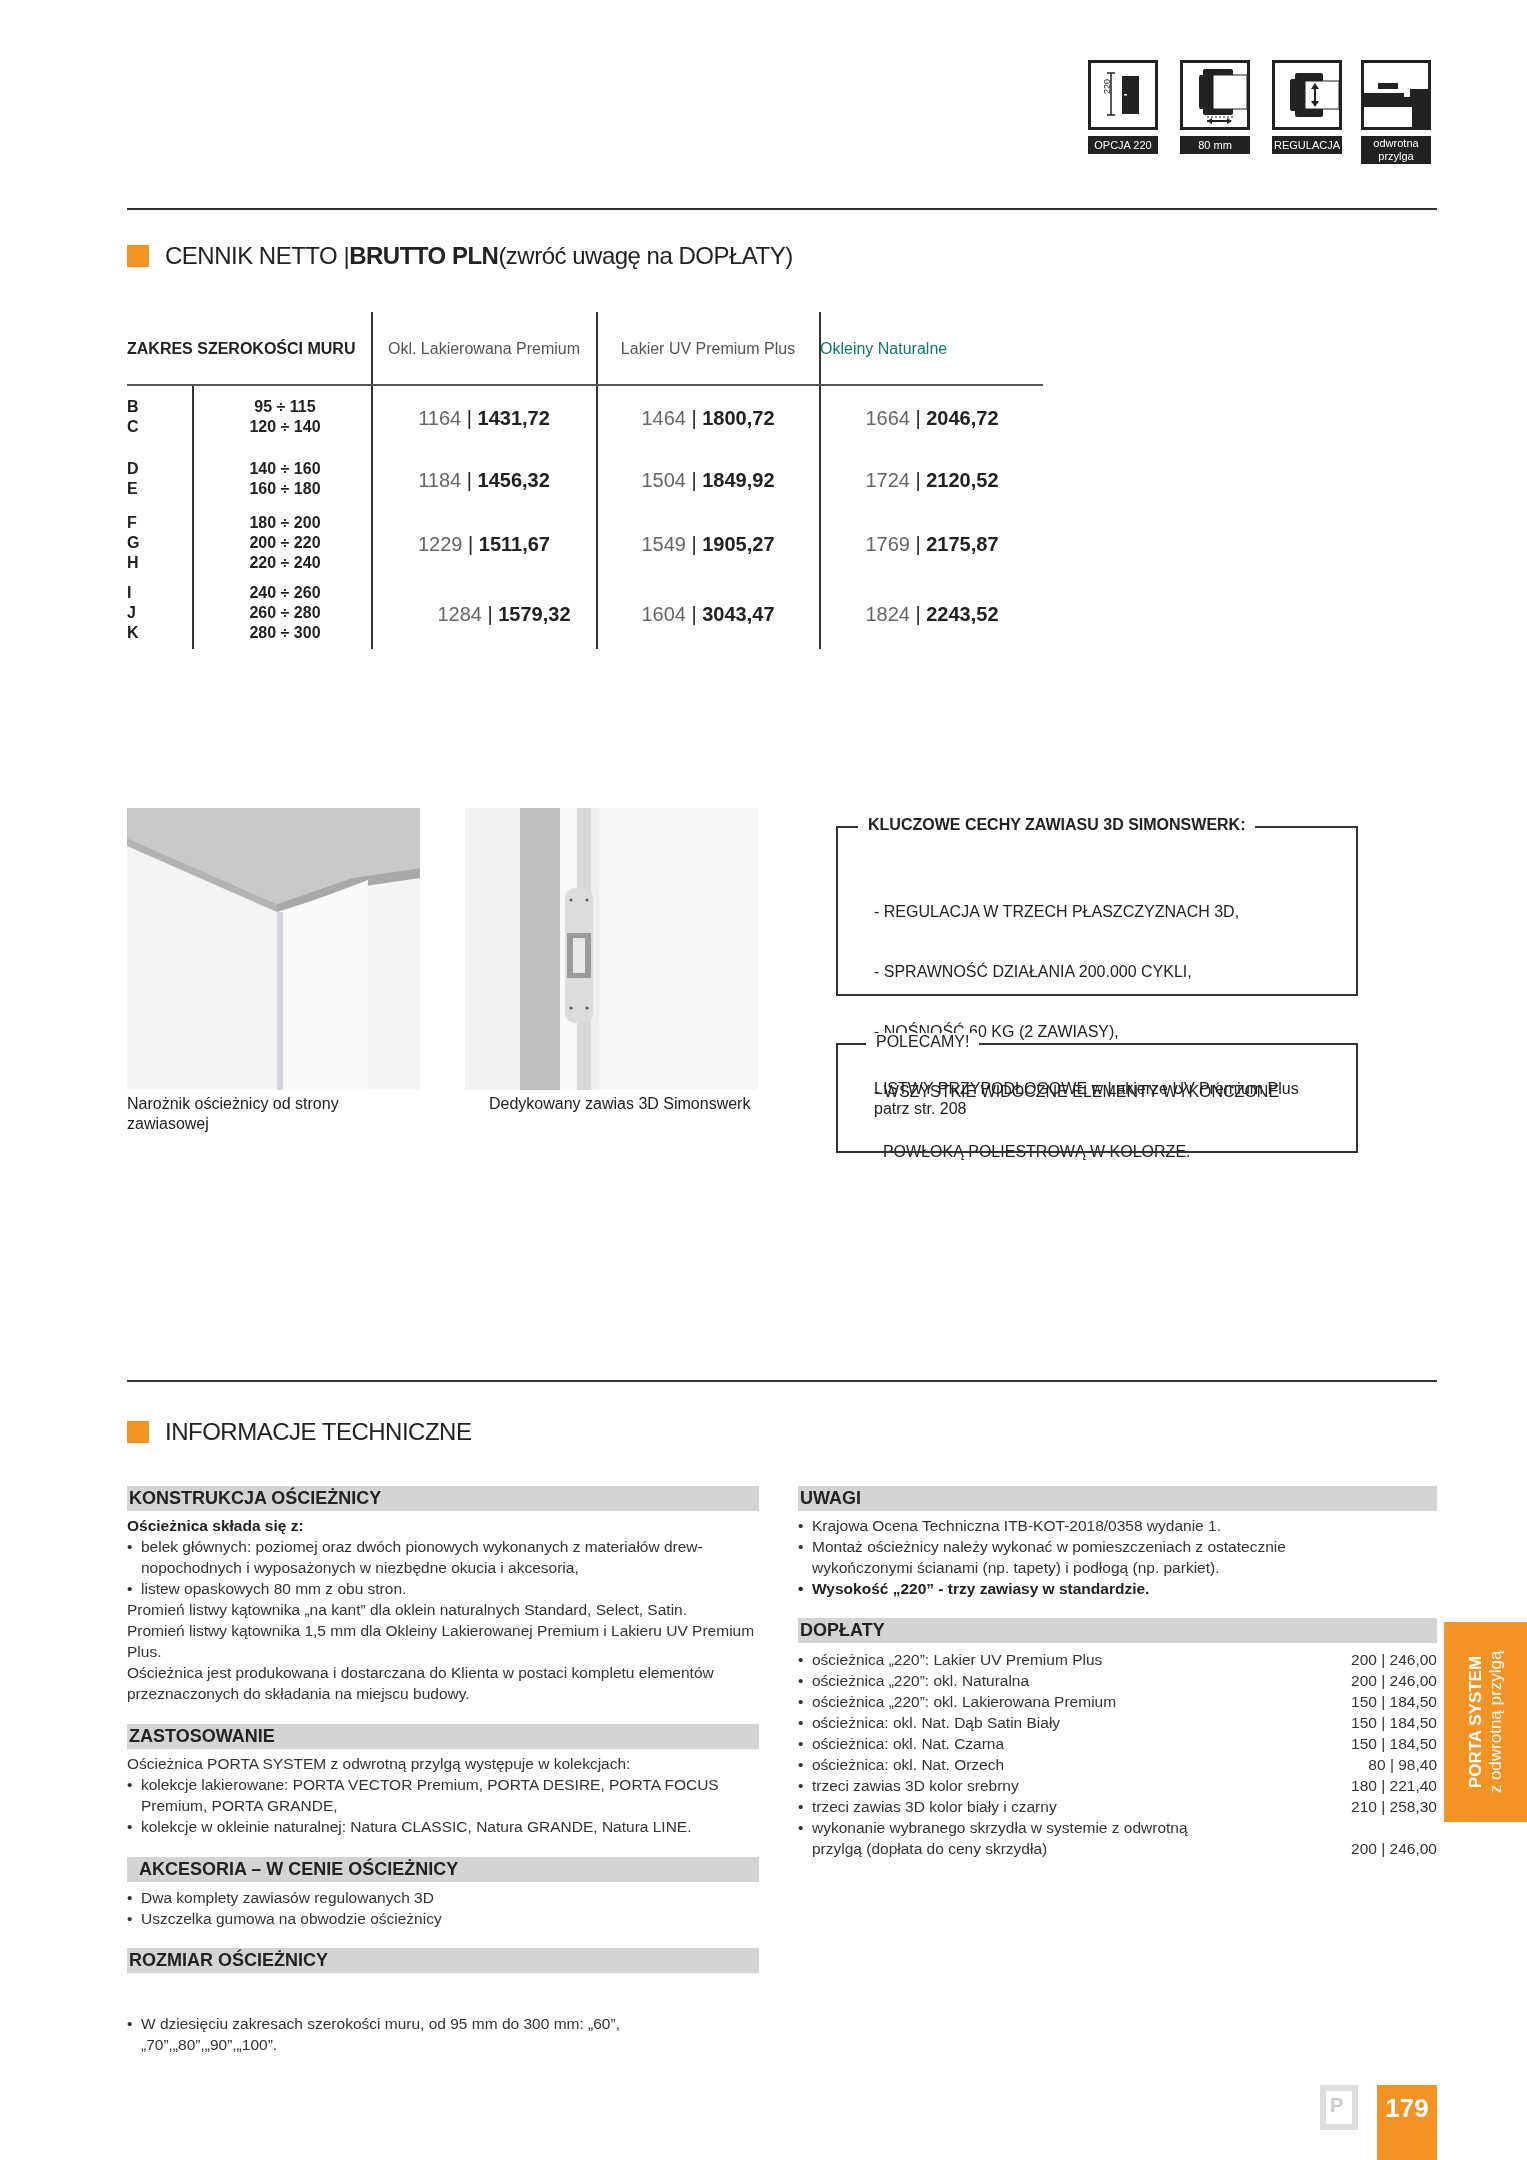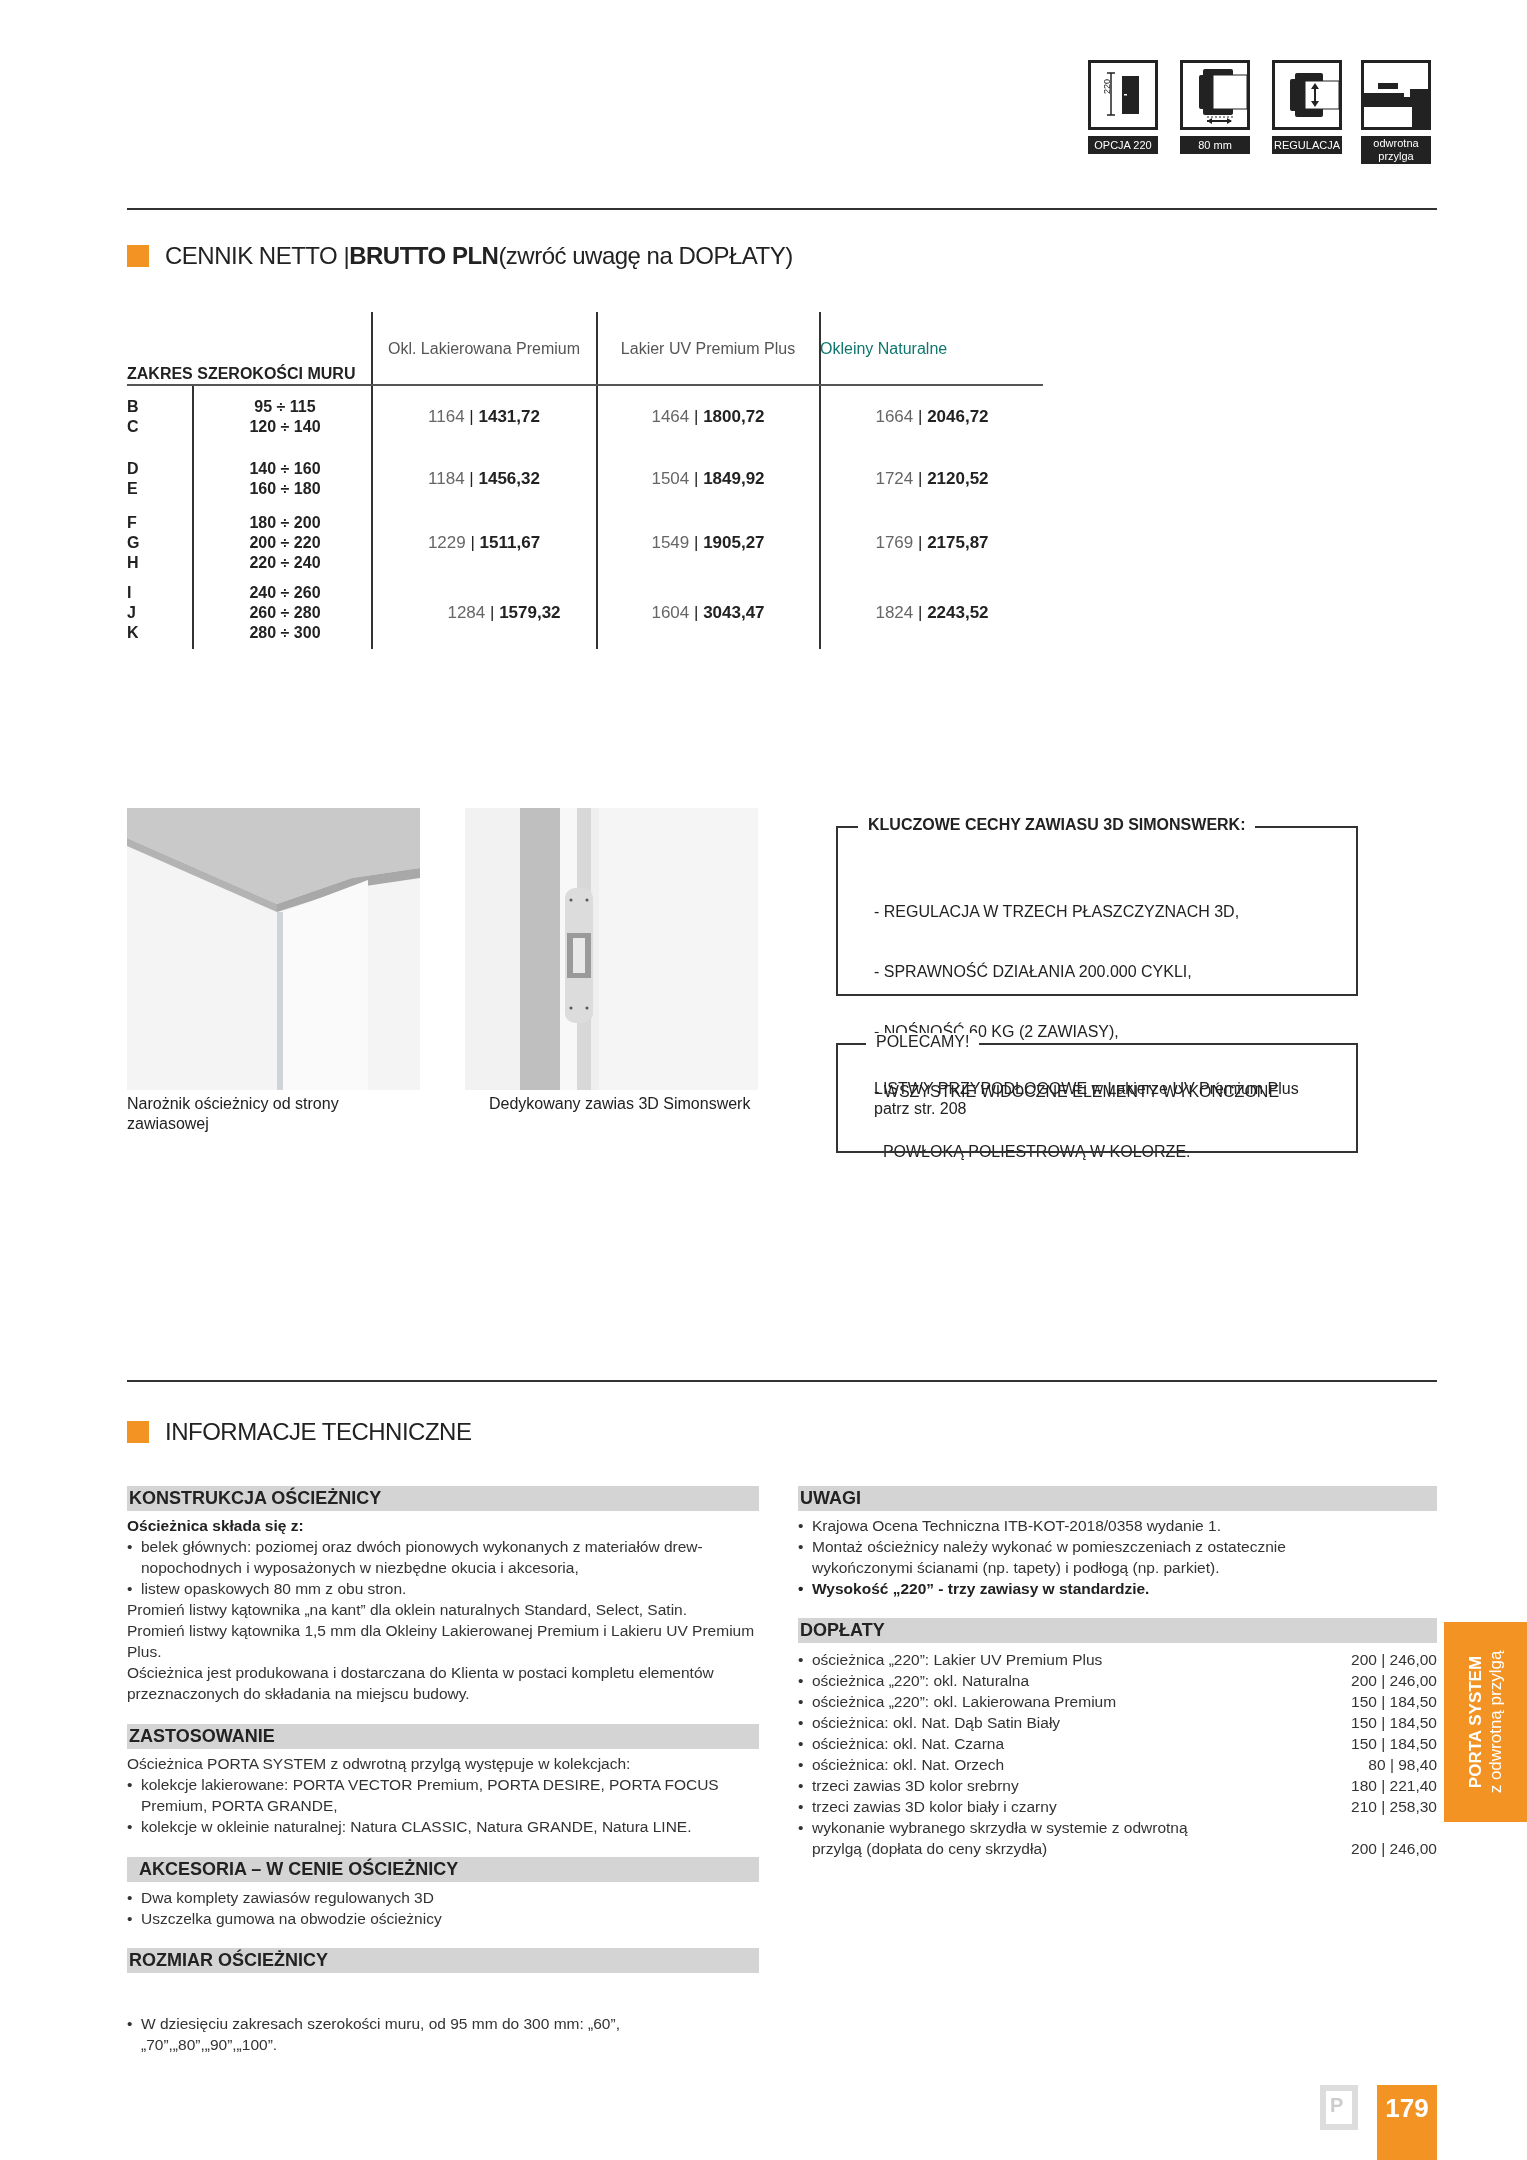--- a/index.html
+++ b/index.html
@@ -15,21 +15,21 @@
   .section-title { position: absolute; left: 127px; display: flex; align-items: center; font-size: 24px; letter-spacing: -0.5px; color: #222; }
   .orange-sq { width: 22px; height: 22px; background: #f39323; margin-right: 16px; }
   .section-title b { font-weight: bold; }
 
   
   .tbl-head { position: absolute; top: 340px; font-size: 16px; }
   .vline { position: absolute; width: 2px; background: #333; }
   .hline { position: absolute; height: 2px; background: #555; }
   .letters { position: absolute; left: 127px; font-size: 16px; font-weight: bold; line-height: 20px; }
   .ranges { position: absolute; left: 200px; width: 170px; text-align: center; font-size: 16px; font-weight: bold; line-height: 20px; }
-  .price { position: absolute; font-size: 17px; text-align: center; }
+  .price { position: absolute; font-size: 20px; text-align: center; }
   .price .net { color: #666; font-weight: normal; }
   .price .gross { font-weight: bold; color: #222; }
 
   
   .photo { position: absolute; overflow: hidden; }
   .caption { position: absolute; font-size: 16px; line-height: 20px; color: #222; }
 
   
   .frame { position: absolute; border: 2px solid #333; }
   .frame-title { position: absolute; background: #fff; padding: 0 10px; font-size: 16px; }
@@ -104,21 +104,21 @@
 <div class="hr" style="top:208px;"></div>
 
 <div class="section-title" style="top:242px;">
   <span class="orange-sq"></span>
   <span>CENNIK NETTO | </span>
   <b>BRUTTO PLN</b>
   <span> (zwróć uwagę na DOPŁATY)</span>
 </div>
 
 <div>
-  <div class="tbl-head" style="left:127px;font-weight:bold;margin-top:25px;">ZAKRES SZEROKOŚCI MURU</div>
+  <div class="tbl-head" style="left:127px;font-weight:bold;">ZAKRES SZEROKOŚCI MURU</div>
   <div class="tbl-head" style="left:372px;width:224px;text-align:center;color:#555;">Okl. Lakierowana Premium</div>
   <div class="tbl-head" style="left:596px;width:224px;text-align:center;color:#555;">Lakier UV Premium Plus</div>
   <div class="tbl-head" style="left:820px;width:224px;text-align:left;color:#0f766e;">Okleiny Naturalne</div>
 
   <div class="vline" style="left:371px;top:312px;height:337px;"></div>
   <div class="vline" style="left:596px;top:312px;height:337px;"></div>
   <div class="vline" style="left:819px;top:312px;height:337px;"></div>
   <div class="vline" style="left:192px;top:385px;height:264px;"></div>
   <div class="hline" style="left:127px;top:384px;width:916px;"></div>
 

